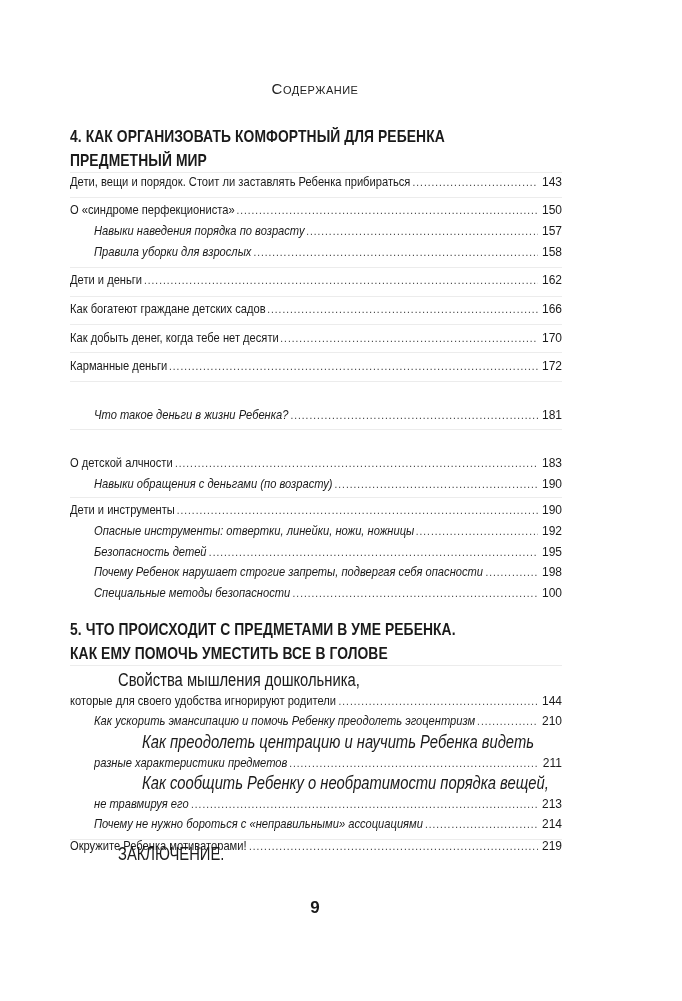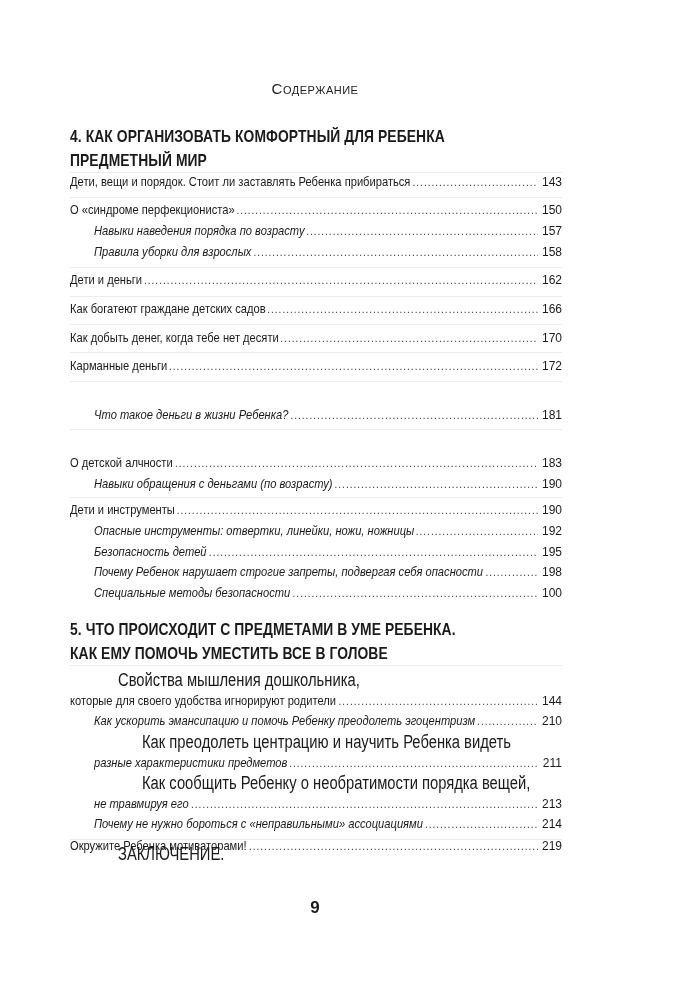--- a/index.html
+++ b/index.html
@@ -95,21 +95,21 @@
     }
     .line-only {
       position: absolute;
       left: 70px;
       height: 20px;
       font-size: 18px;
       line-height: 20px;
       white-space: nowrap;
       margin-left: 48px;
     }
-    .line-only.sub { left: 94px; }
+    .line-only.sub { left: 94px; font-style: italic; }
     .line-only .t {
       display: inline-block;
       transform: scaleX(0.82);
       transform-origin: left center;
     }
     .rule {
       position: absolute;
       left: 70px;
       width: 492px;
       height: 1px;

